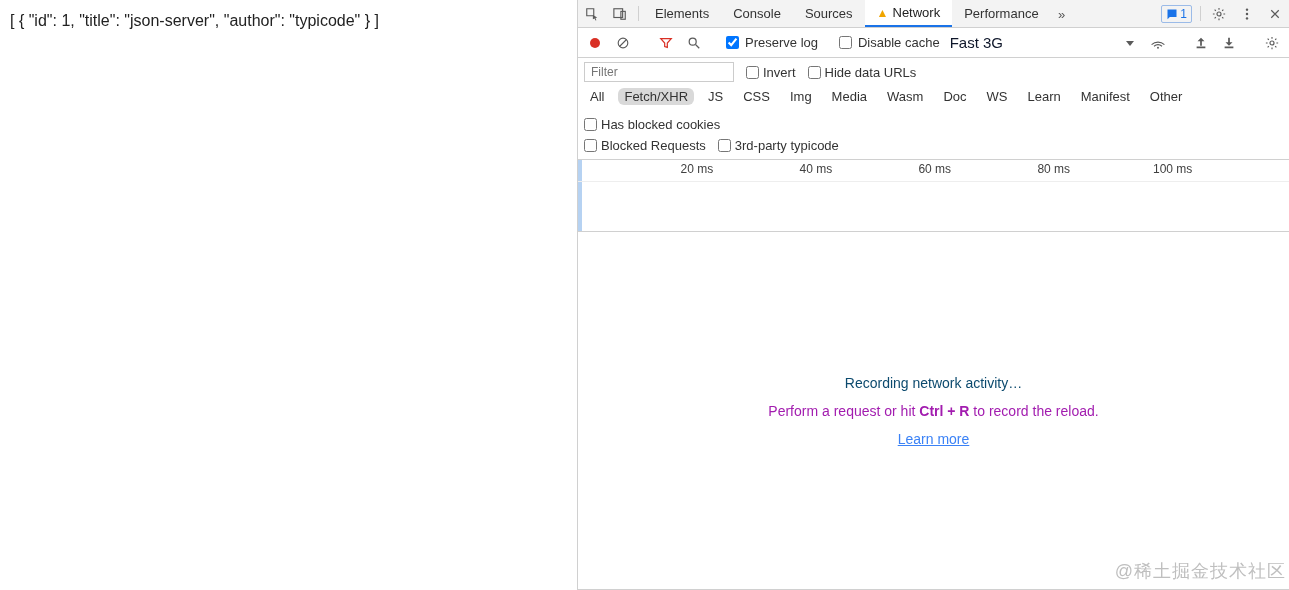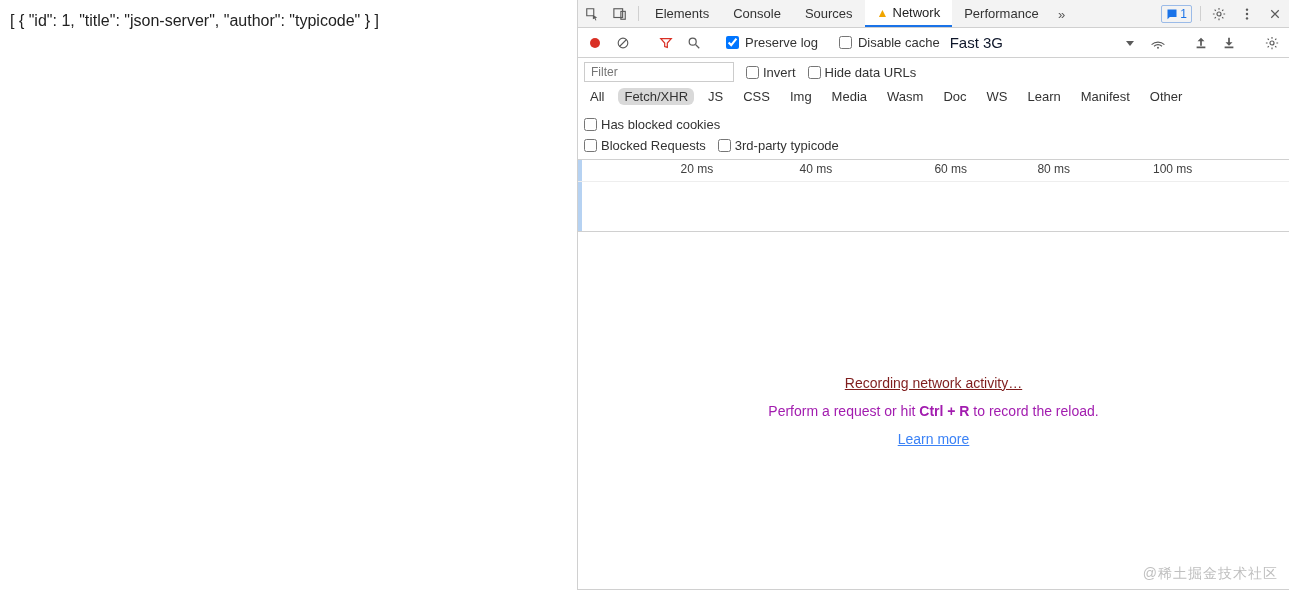--- a/index.html
+++ b/index.html
@@ -161,27 +161,27 @@
   }
   
   .dt-body {
     flex:1; display:flex; flex-direction:column;
     align-items:center; justify-content:center;
     color:#555; font-size:14px;
     gap:12px;
     position:relative;
     border-bottom: 1px solid #d0d0d0;
   }
-  .dt-body .headline { color:#7f1d1d;text-decoration:underline; }
+  .dt-body .headline { color:#0c4a6e; }
   .dt-body .hint { color:#a21caf; }
   .dt-body .hint b { font-weight:700; }
   .dt-body a { color:#3b82f6; text-decoration: underline; cursor:pointer;}
   .watermark {
-    position:absolute; right:11px; bottom:6px;
-    color:#bfbfbf; font-size:14px;
+    position:absolute; right:3px; bottom:6px;
+    color:#bfbfbf; font-size:18px;
     letter-spacing: 1px;
   }
   svg { display:block; }
 </style>
 </head>
 <body>
 
 <div class="page-left">
   <div class="json-line">[ { "id": 1, "title": "json-server", "author": "typicode" } ]</div>
 </div>
@@ -364,21 +364,21 @@
         <span>3rd-party typicode</span>
       </label>
     </div>
   </div>
 
   <div class="ruler">
     <div class="left-handle"></div>
     <div class="ticks" id="ticks-host">
         <span class="tick" style="left: 16.7273%;">20 ms</span>
         <span class="tick" style="left: 33.4545%;">40 ms</span>
-        <span class="tick" style="left: 50.1818%; margin-left: 16px;">60 ms</span>
+        <span class="tick" style="left: 50.1818%;">60 ms</span>
         <span class="tick" style="left: 66.9091%;">80 ms</span>
         <span class="tick" style="left: 83.6364%; text-align: right;">100 ms</span>
       </div>
   </div>
 
   <div class="dt-body">
     <div class="headline">Recording network activity…</div>
     <div class="hint">
       <span>Perform a request or hit </span><b>Ctrl + R</b><span> to record the reload.</span>
     </div>

